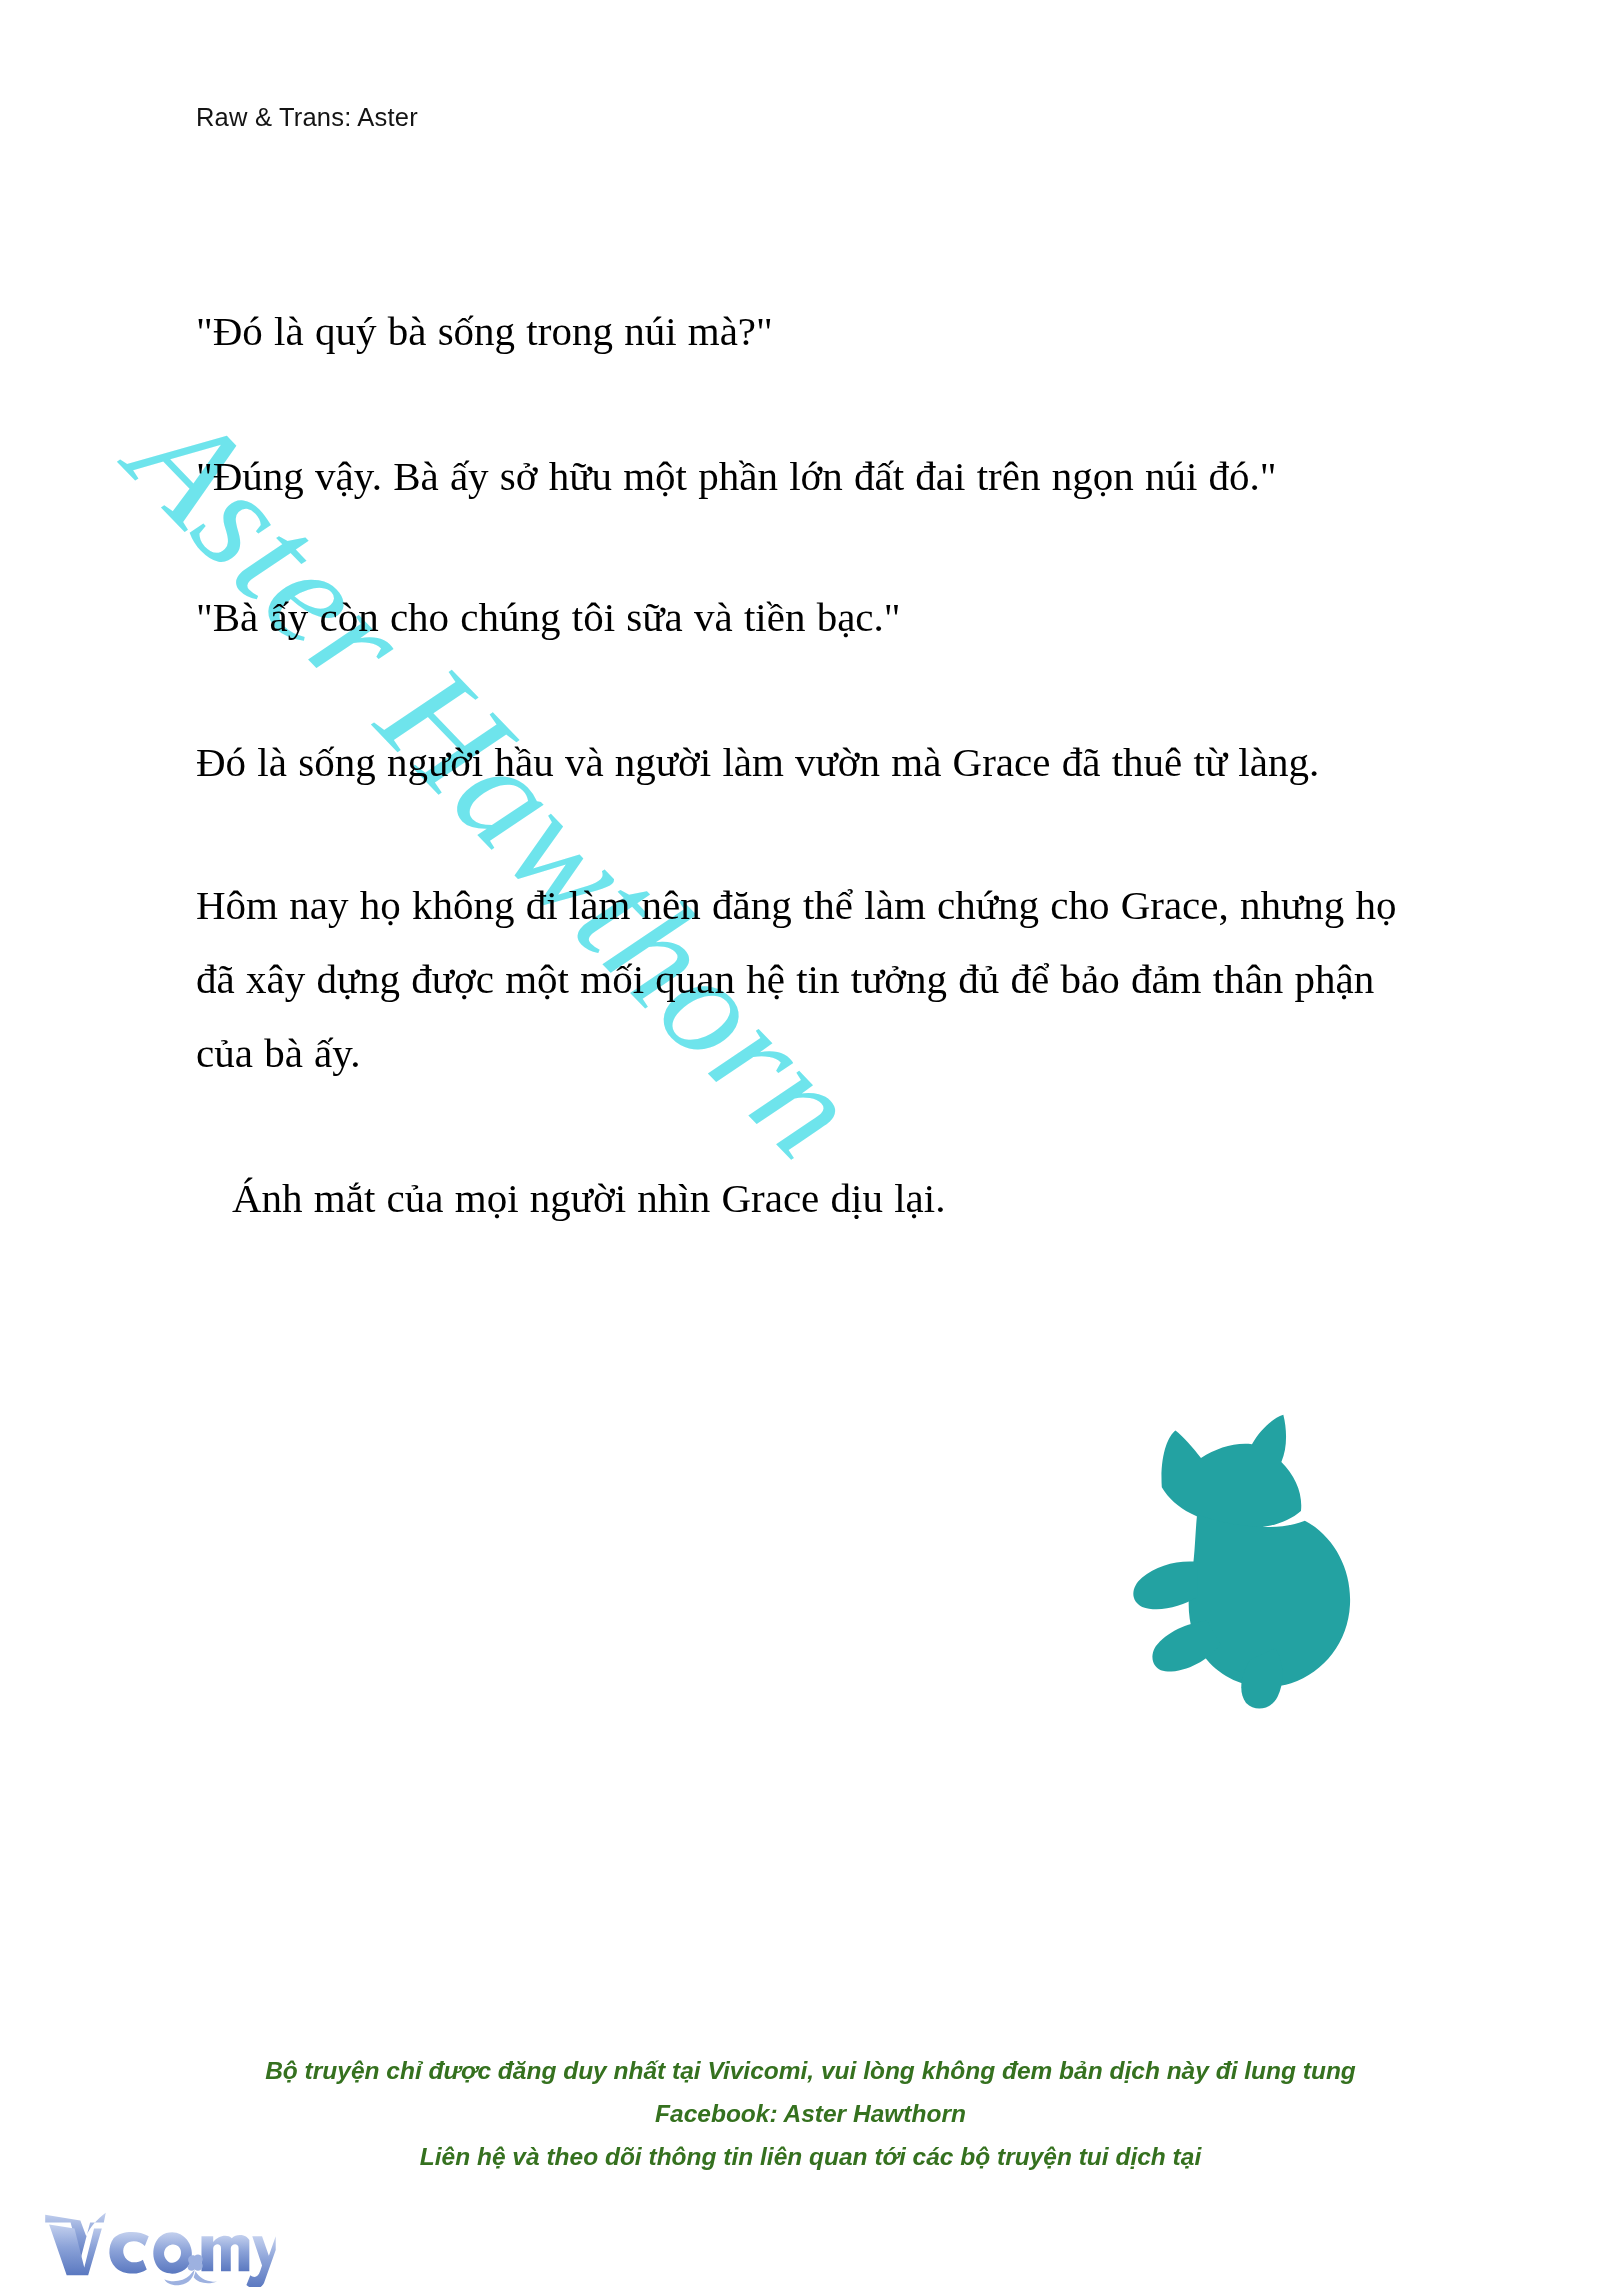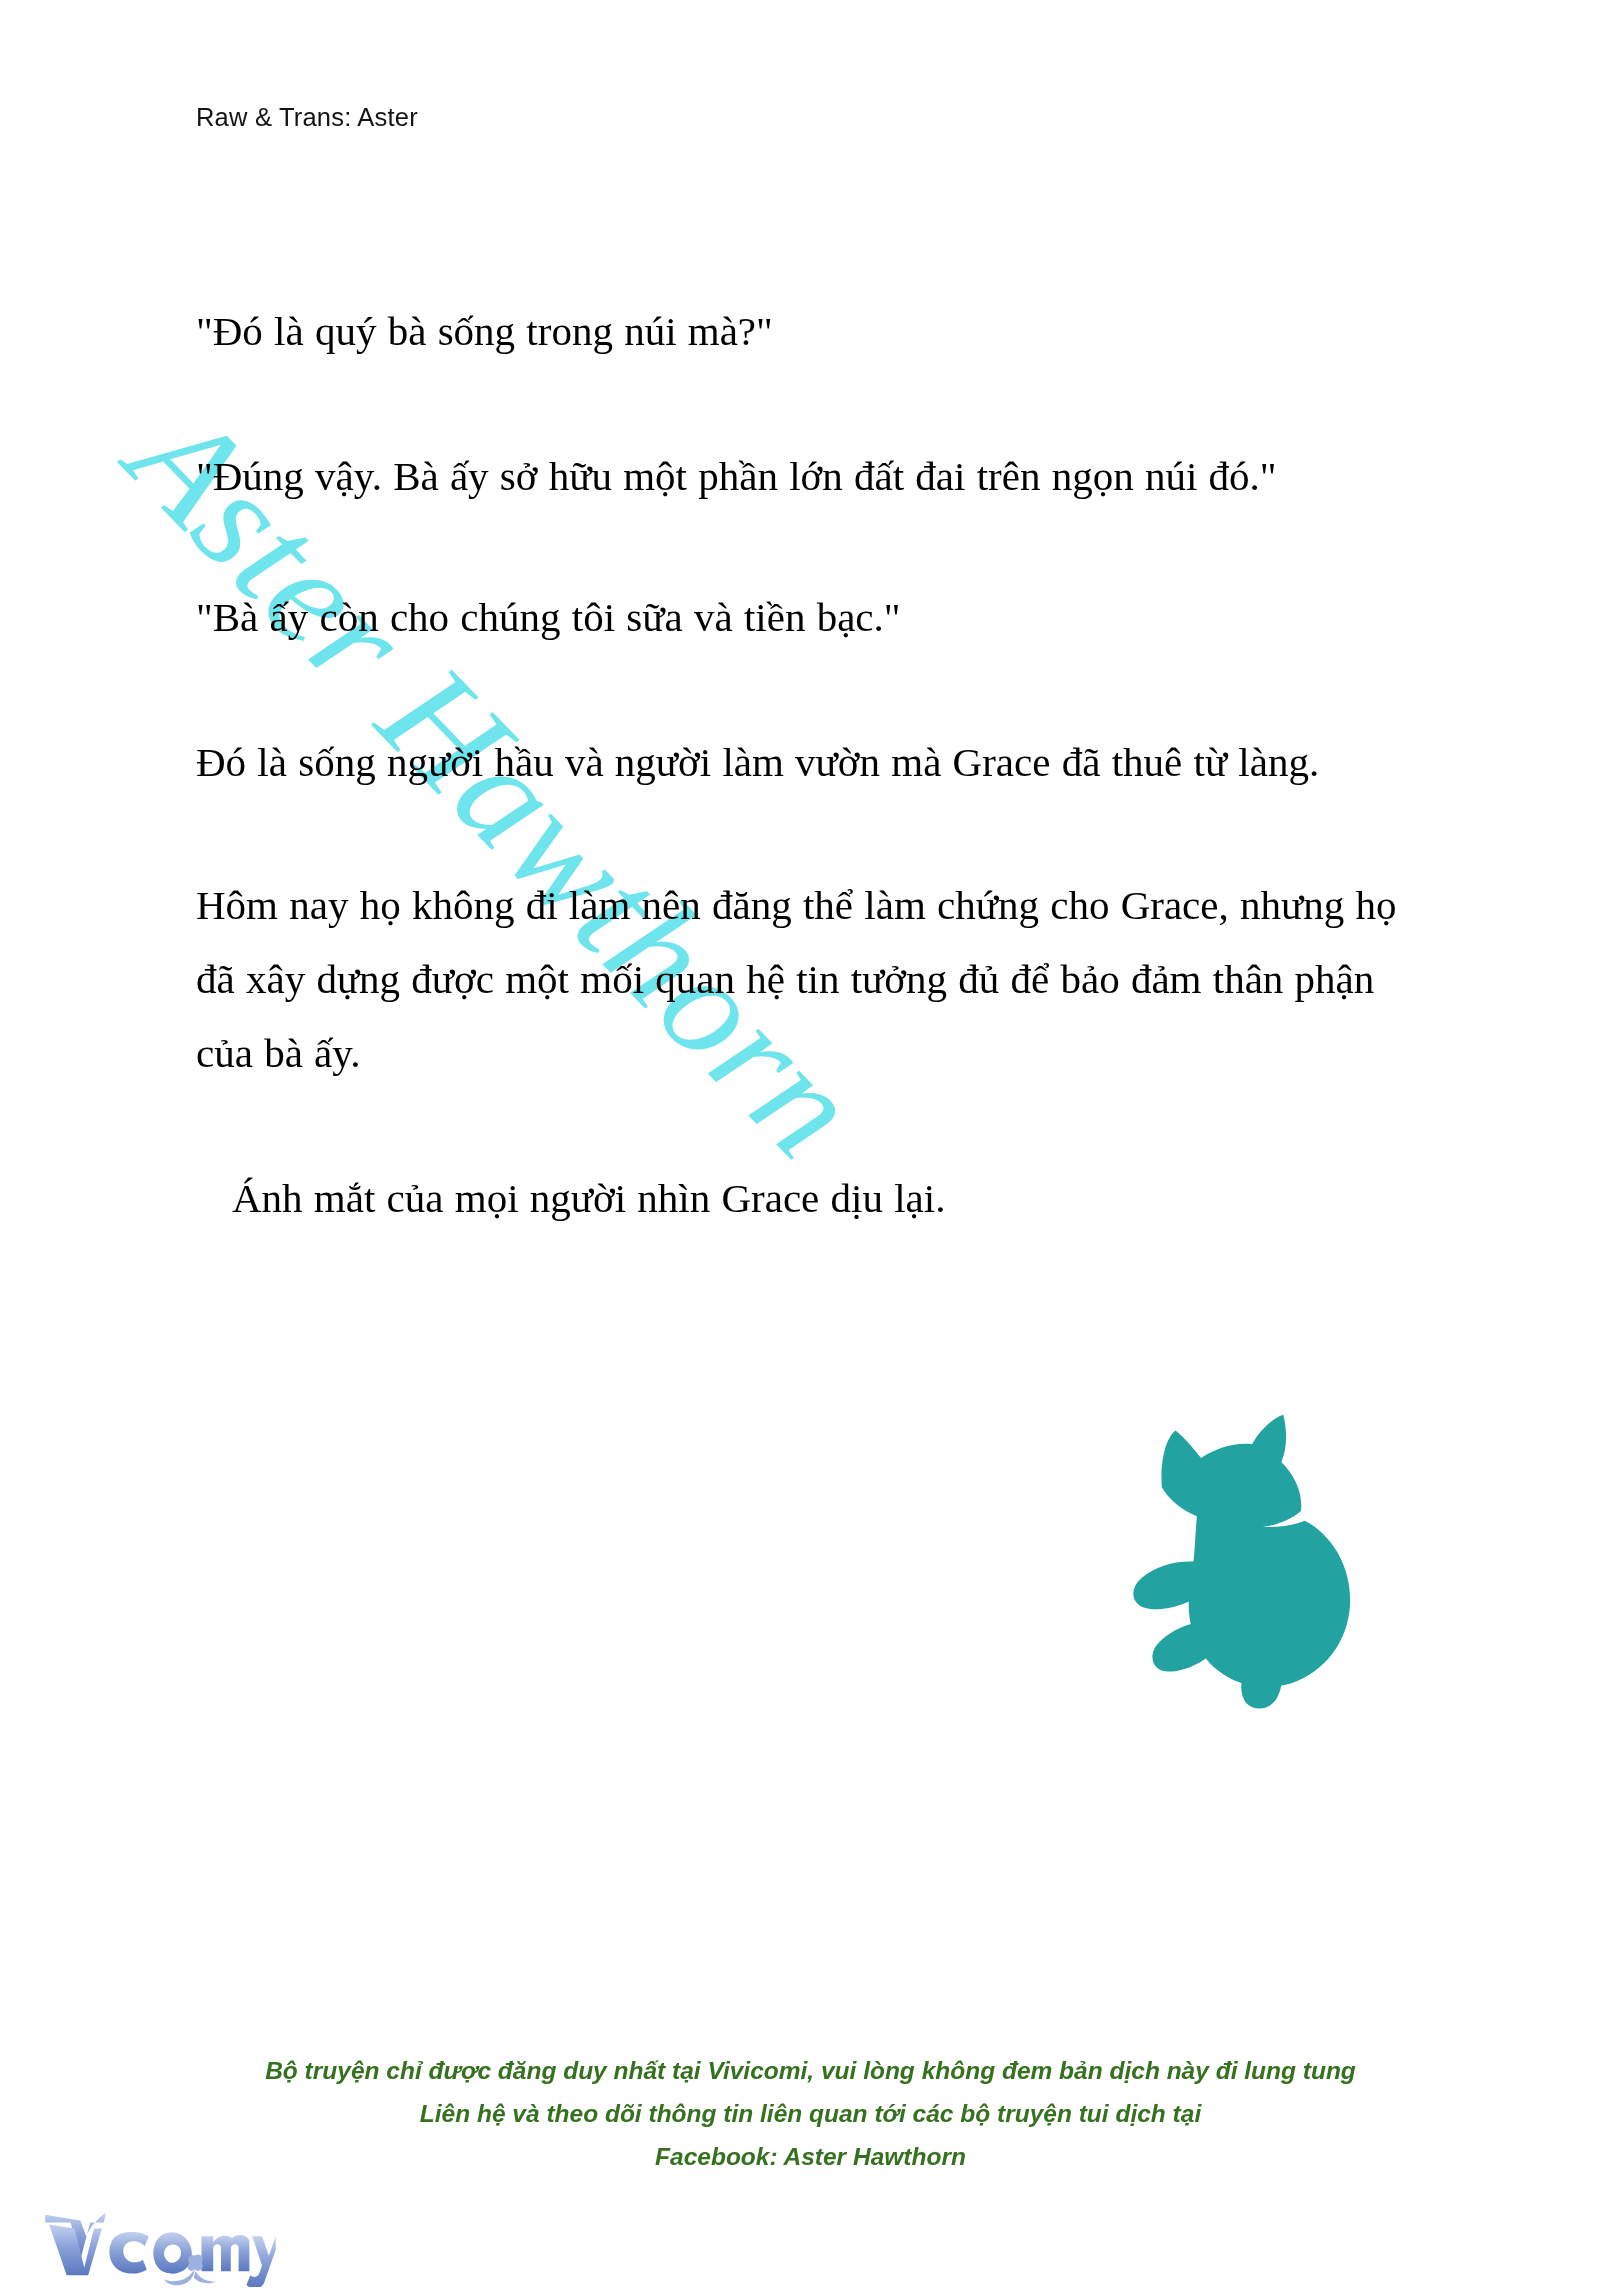--- a/index.html
+++ b/index.html
@@ -159,22 +159,22 @@
     <p class="para p1">"Đó là quý bà sống trong núi mà?"</p>
     <p class="para p2">"Đúng vậy. Bà ấy sở hữu một phần lớn đất đai trên ngọn núi đó."</p>
     <p class="para p3">"Bà ấy còn cho chúng tôi sữa và tiền bạc."</p>
     <p class="para p4">Đó là sống người hầu và người làm vườn mà Grace đã thuê từ làng.</p>
     <p class="para p5">Hôm nay họ không đi làm nên đăng thể làm chứng cho Grace, nhưng họ đã xây dựng được một mối quan hệ tin tưởng đủ để bảo đảm thân phận của bà ấy.</p>
     <p class="para p6">Ánh mắt của mọi người nhìn Grace dịu lại.</p>
   </div>
 
   <div class="footer-credit">
     <div>Bộ truyện chỉ được đăng duy nhất tại Vivicomi, vui lòng không đem bản dịch này đi lung tung</div>
+    <div>Facebook: Aster Hawthorn</div>
     <div>Liên hệ và theo dõi thông tin liên quan tới các bộ truyện tui dịch tại</div>
-    <div>Facebook: Aster Hawthorn</div>
   </div>
 
   <div class="site-logo">
     <svg viewBox="0 0 240 86" xmlns="http://www.w3.org/2000/svg" aria-hidden="true">
       <defs>
         <linearGradient id="logoGrad" x1="0" y1="0" x2="0" y2="1">
           <stop offset="0%" stop-color="#c3d0ee"></stop>
           <stop offset="45%" stop-color="#8ba2d8"></stop>
           <stop offset="100%" stop-color="#5a78c0"></stop>
         </linearGradient>

